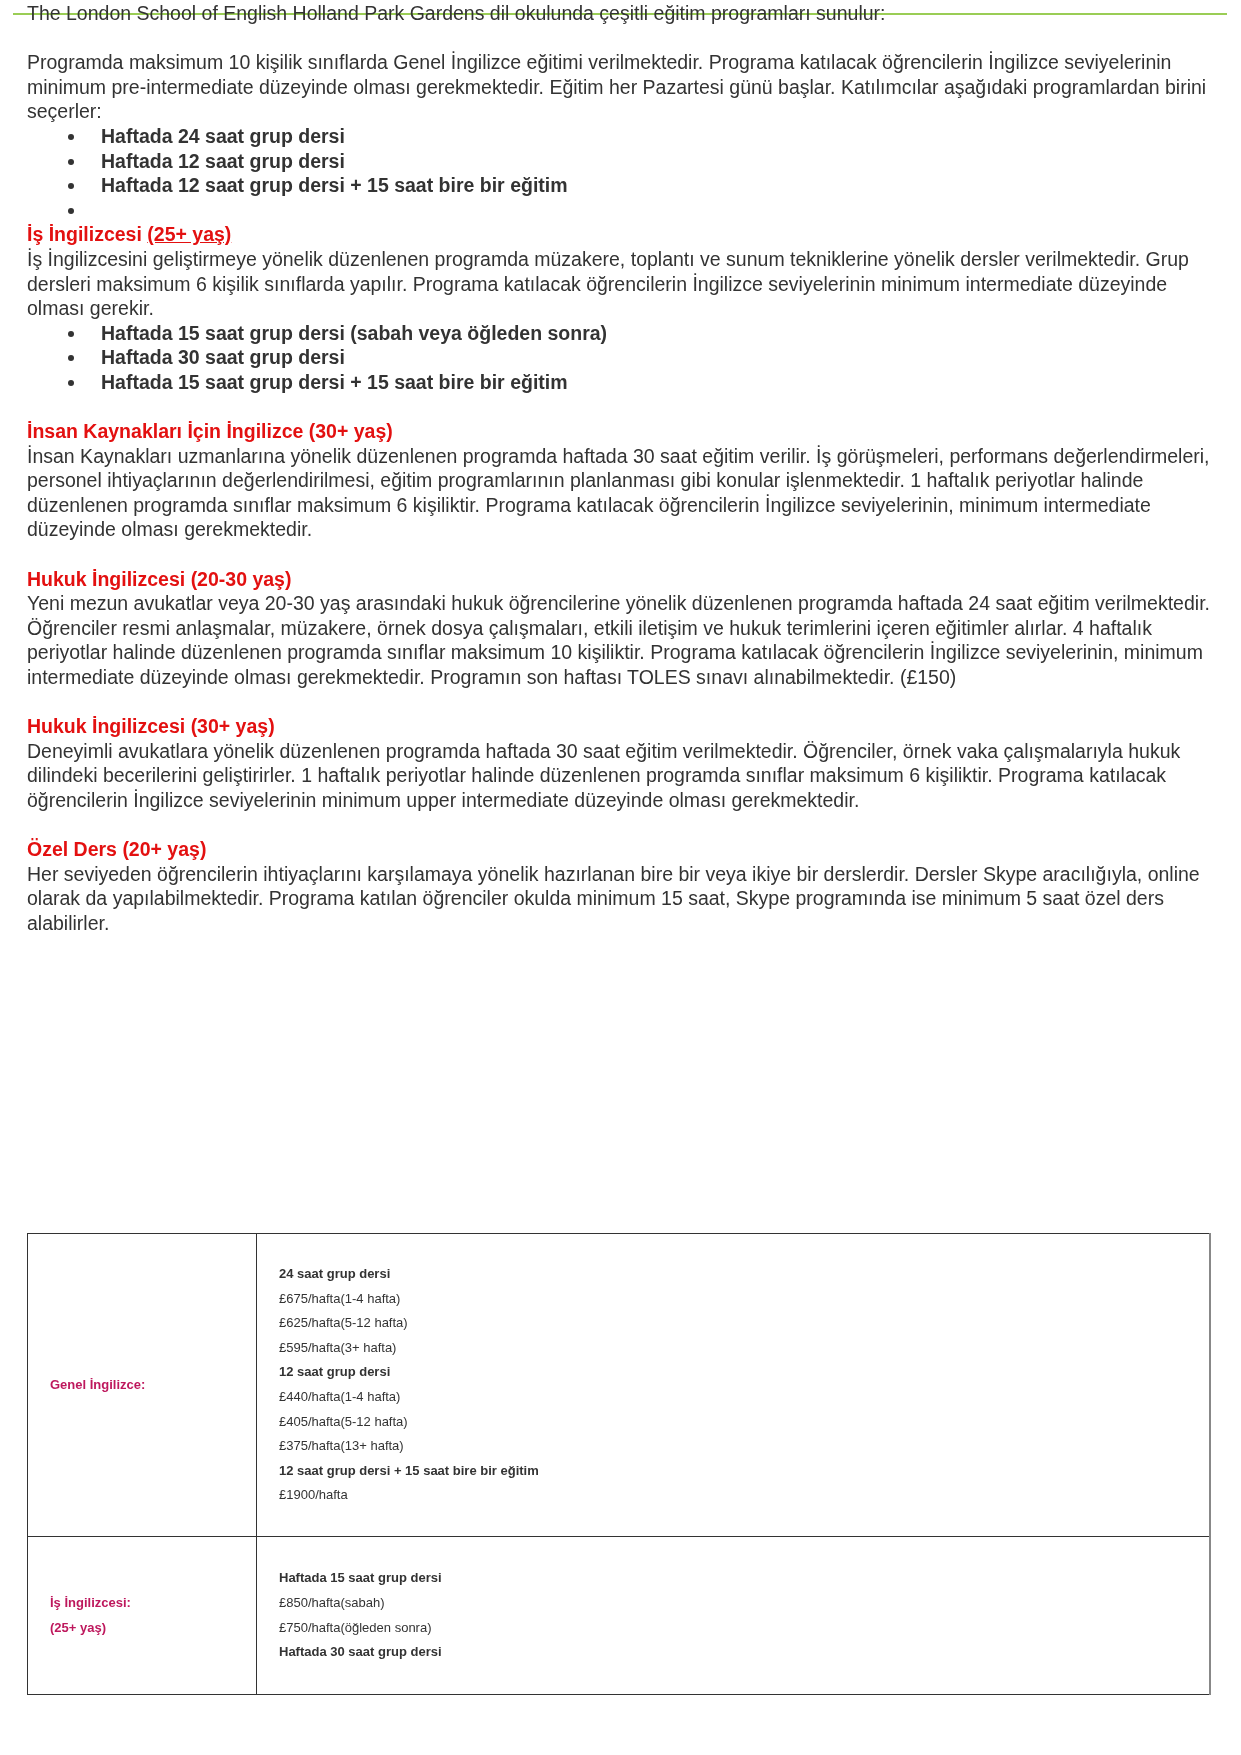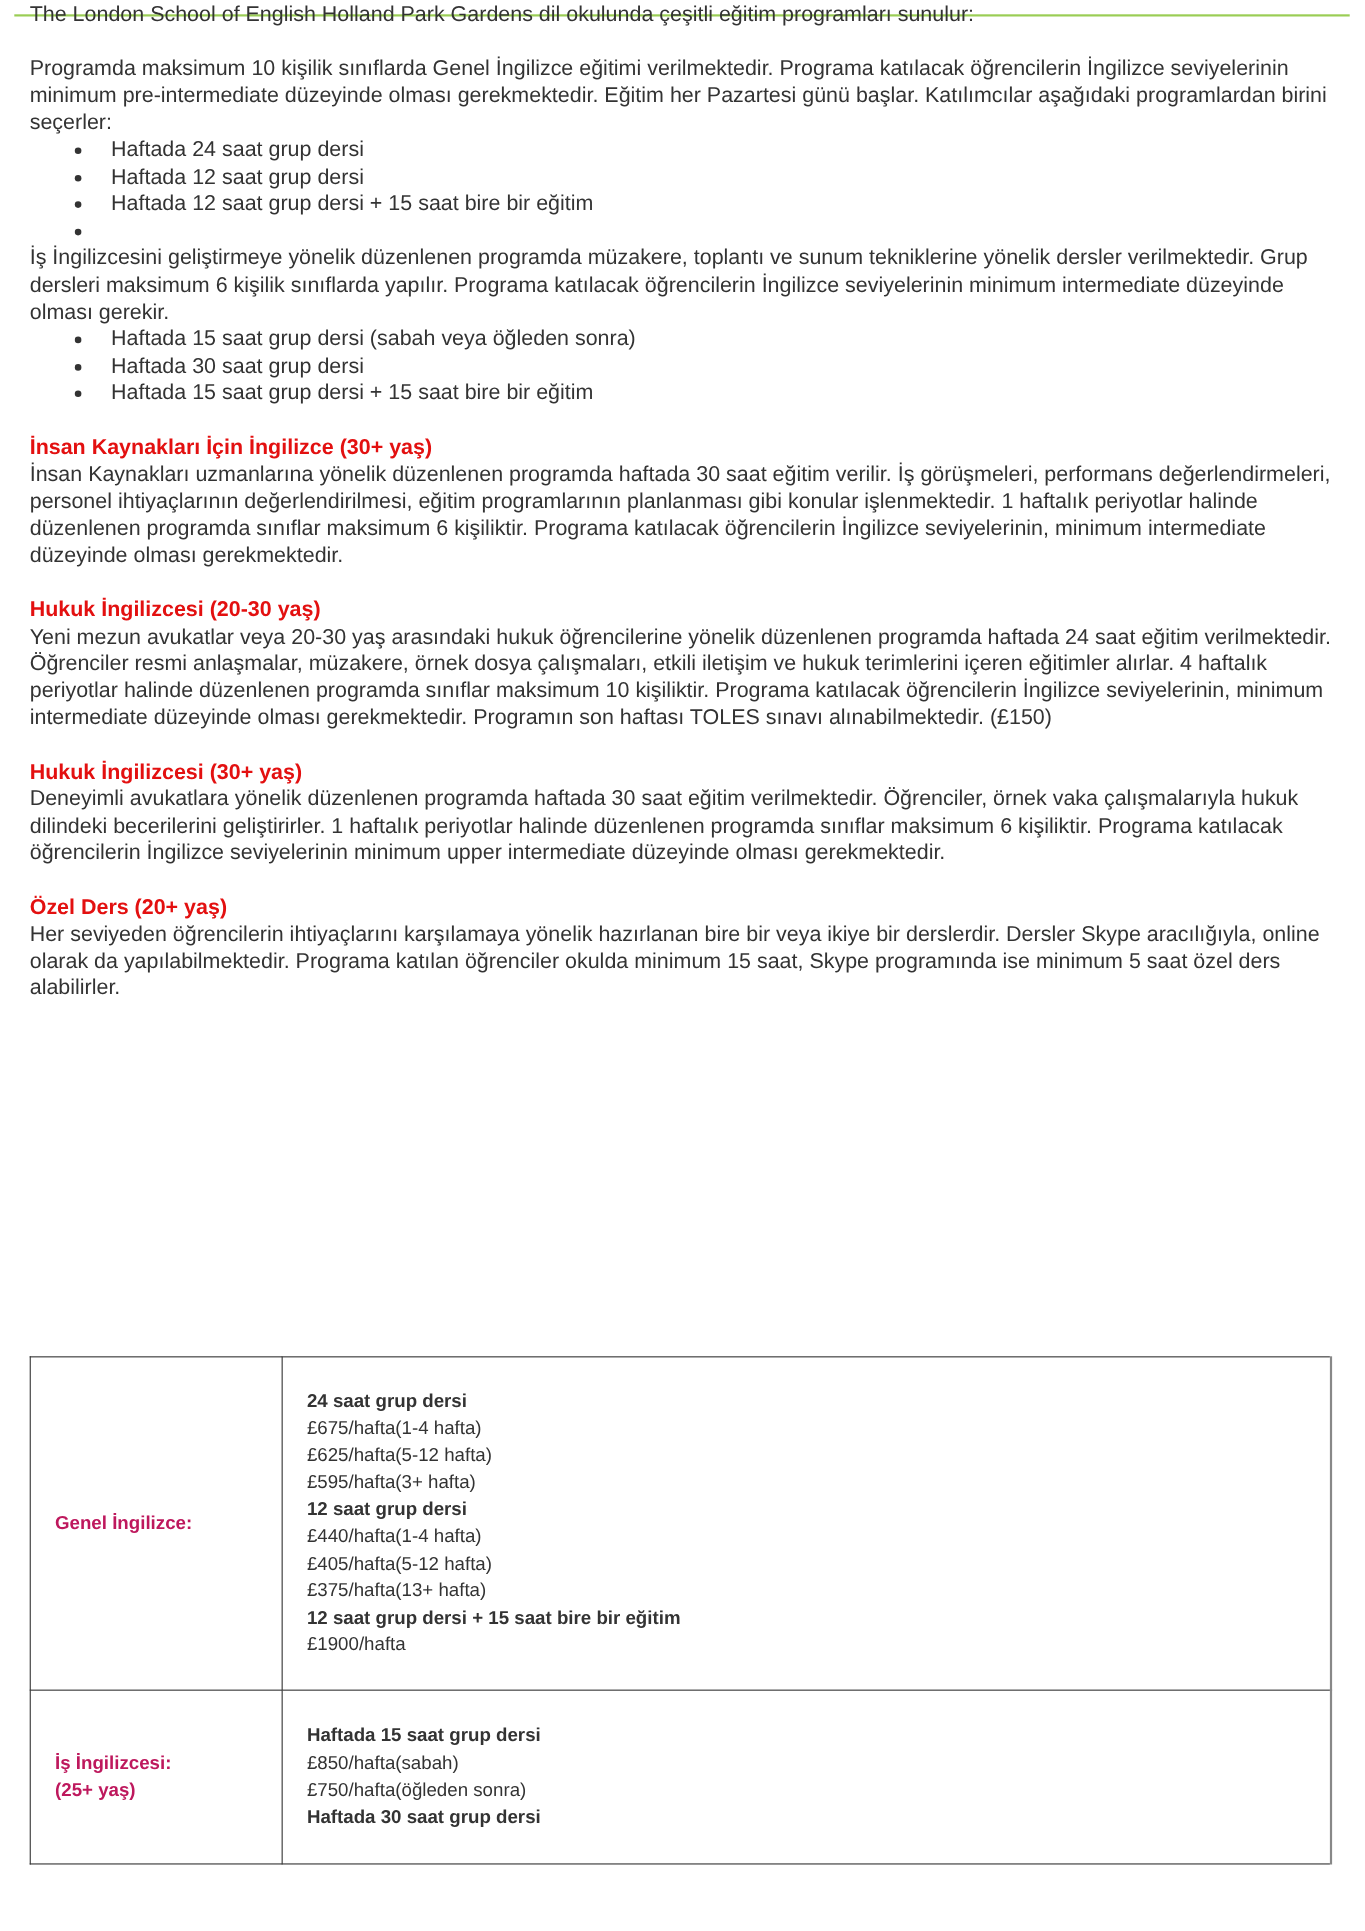--- a/index.html
+++ b/index.html
@@ -13,33 +13,33 @@
     background: #9acd55;
   }
   .content { position: absolute; left: 27px; top: 1px; width: 1200px; }
   .intro { margin: 0; }
   .section { margin-top: 24.6px; }
   .section.tight { margin-top: 0; }
   .heading { color: #e31010; font-weight: bold; margin: 0; }
   .heading .u { text-decoration: underline; }
   .para { margin: 0; }
   ul.bullets { list-style: none; margin: 0; padding: 0; }
-  ul.bullets li { position: relative; padding-left: 74px; min-height: 24.6px; }
+  ul.bullets li { position: relative; padding-left: 74px; min-height: 24.6px; font-weight: bold; }
   ul.bullets li::before {
     content: ""; position: absolute; left: 41px; top: 10px;
     width: 6px; height: 6px; border-radius: 50%; background: #333;
   }
   .price-table {
     position: absolute; left: 27px; top: 1233px; width: 1184px;
     border-collapse: collapse;
     border-right: 2px solid #888;
   }
   .price-table td {
     border: 1.5px solid #333; vertical-align: middle;
-    font-size: 17px; line-height: 24.6px;
+    font-size: 13px; line-height: 24.6px;
   }
   .price-table td.label {
     width: 205px; padding-left: 22px; font-weight: bold; color: #be185d;
   }
   .price-table td.detail { padding-left: 22px; }
   .row1 td { height: 300px; }
   .row2 td { height: 155px; }
   .price-table .b { font-weight: bold; }
 </style>
 </head>
@@ -54,20 +54,21 @@
     <p class="para">Programda maksimum 10 kişilik sınıflarda Genel İngilizce eğitimi verilmektedir. Programa katılacak öğrencilerin İngilizce seviyelerinin minimum pre-intermediate düzeyinde olması gerekmektedir. Eğitim her Pazartesi günü başlar. Katılımcılar aşağıdaki programlardan birini seçerler:</p>
     <ul class="bullets">
       <li>Haftada 24 saat grup dersi</li>
       <li>Haftada 12 saat grup dersi</li>
       <li>Haftada 12 saat grup dersi + 15 saat bire bir eğitim</li>
       <li></li>
     </ul>
   </div>
 
   <div class="section tight">
+    <p class="heading"><span>İş İngilizcesi </span><span class="u">(25+ yaş)</span></p>
     <p class="para">İş İngilizcesini geliştirmeye yönelik düzenlenen programda müzakere, toplantı ve sunum tekniklerine yönelik dersler verilmektedir. Grup dersleri maksimum 6 kişilik sınıflarda yapılır. Programa katılacak öğrencilerin İngilizce seviyelerinin minimum intermediate düzeyinde olması gerekir.</p>
     <ul class="bullets">
       <li>Haftada 15 saat grup dersi (sabah veya öğleden sonra)</li>
       <li>Haftada 30 saat grup dersi</li>
       <li>Haftada 15 saat grup dersi + 15 saat bire bir eğitim</li>
     </ul>
   </div>
 
   <div class="section">
     <p class="heading">İnsan Kaynakları İçin İngilizce (30+ yaş)</p>

